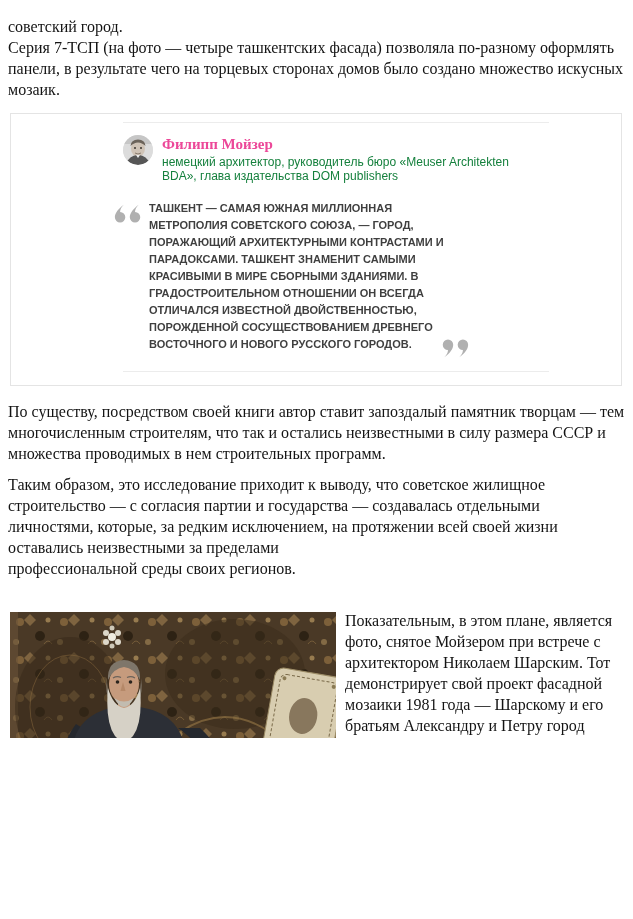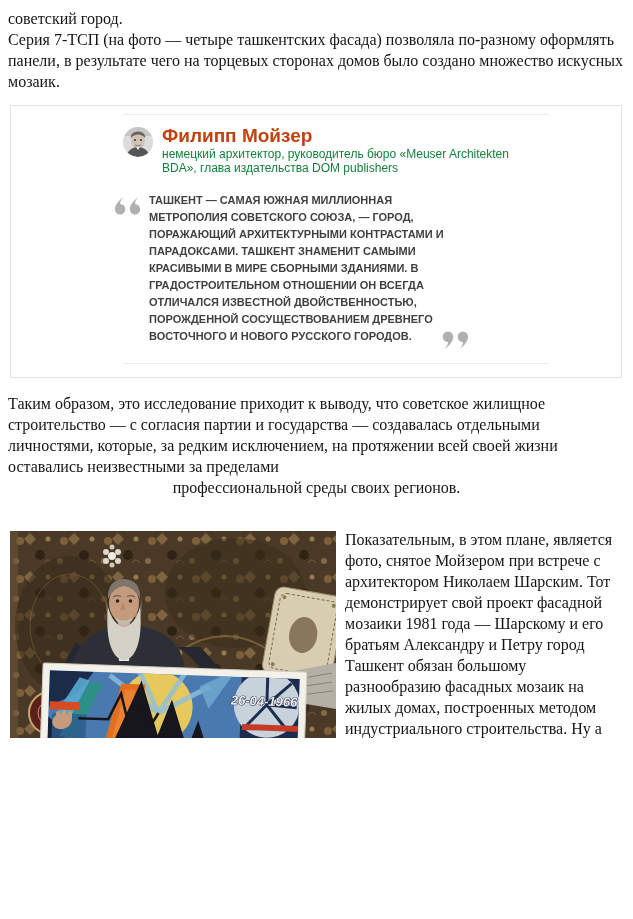--- a/index.html
+++ b/index.html
@@ -1,30 +1,30 @@
 <!DOCTYPE html>
 <html><head>
 <meta charset="utf-8">
 <style>
   html,body{margin:0;padding:0;background:#fff;}
   .page{position:relative;width:633px;height:738px;overflow:hidden;background:#fff;
-        box-sizing:border-box;padding:8px 8px 0 8px;
+        box-sizing:border-box;padding:16px 8px 0 8px;
         font-family:"Liberation Serif", serif;color:#141414;}
   p{margin:0;}
   .body{font-size:16px;line-height:21px;color:#141414;}
-  .tail-line{font-size:16px;line-height:21px;text-align:center;margin:0 0 2px 0;}
+  .tail-line{font-size:16px;line-height:21px;text-align:left;margin:0 0 2px 0;}
 
   
   .quote-card{box-sizing:border-box;width:612px;margin:13px 0 15px 2px;
               background:#fff;border:1px solid #e4e4e4;padding:8px 0 13px 0;}
   .qc-rule{border:0;border-top:1px solid #ececec;margin:0 72px 0 112px;height:0;}
   .qc-rule-bottom{margin-top:12px;}
   .qc-author{display:flex;gap:9px;align-items:flex-start;margin:12px 0 0 112px;}
   .qc-avatar{width:30px;height:30px;border-radius:50%;overflow:hidden;flex:none;background:#ddd;}
-  .qc-name{font-family:Liberation Sans, sans-serif;font-weight:700;font-size:19px;line-height:18px;color:#c2410c;}
+  .qc-name{font-family:Liberation Serif, serif;font-weight:700;font-size:15px;line-height:18px;color:#ec4899;}
   .qc-desc{font-family:"Liberation Sans",sans-serif;font-size:12px;line-height:13.5px;color:#15803d;max-width:348px;margin-top:3px;}
   .qc-quote{display:flex;margin:17px 0 0 102px;}
   .qc-open{width:36px;flex:none;padding-top:3px;}
   .qc-qtext-wrap{width:315px;}
   .qc-qtext{font-family:"Liberation Sans",sans-serif;font-weight:700;font-size:11px;line-height:17px;color:#3f3f3f;}
   .qc-close{text-align:right;margin:-16px -6px 0 0;height:22px;}
 
   
   .media{margin-top:3px;}
   .photo{float:left;width:326px;height:303px;margin:2px 9px 0 2px;display:block;}
@@ -80,20 +80,21 @@
           <svg width="28" height="22" viewBox="0 0 30 22" fill="#b0b0b0" transform="rotate(180)">
             <path d="M11.5 1 C5.5 5.5 2 10 2 14.5 a5.6 5.6 0 1 0 5.6 -5.6 c0 -2.8 1.4 -5.4 3.9 -7.9 Z"></path>
             <path d="M27.5 1 C21.5 5.5 18 10 18 14.5 a5.6 5.6 0 1 0 5.6 -5.6 c0 -2.8 1.4 -5.4 3.9 -7.9 Z"></path>
           </svg>
         </div>
       </div>
     </div>
     <hr class="qc-rule qc-rule-bottom">
   </section>
 
+  <p class="body" style="margin-bottom:10px;">По существу, посредством своей книги автор ставит запоздалый памятник творцам — тем многочисленным строителям, что так и остались неизвестными в силу размера СССР и множества проводимых в нем строительных программ.</p>
   <p class="body">Таким образом, это исследование приходит к выводу, что советское жилищное строительство — с согласия партии и государства — создавалась отдельными личностями, которые, за редким исключением, на протяжении всей своей жизни оставались неизвестными за пределами</p>
   <p class="tail-line">профессиональной среды своих регионов.</p>
 
   <div class="media">
     <svg class="photo" viewBox="0 0 326 303" preserveAspectRatio="none">
       <defs>
         <pattern id="cpt" width="44" height="38" patternUnits="userSpaceOnUse">
           <rect width="44" height="38" fill="#4a3926"></rect>
           <circle cx="10" cy="10" r="4" fill="#8a6a3e" opacity=".8"></circle>
           <circle cx="30" cy="24" r="5" fill="#2a1f12" opacity=".9"></circle>

